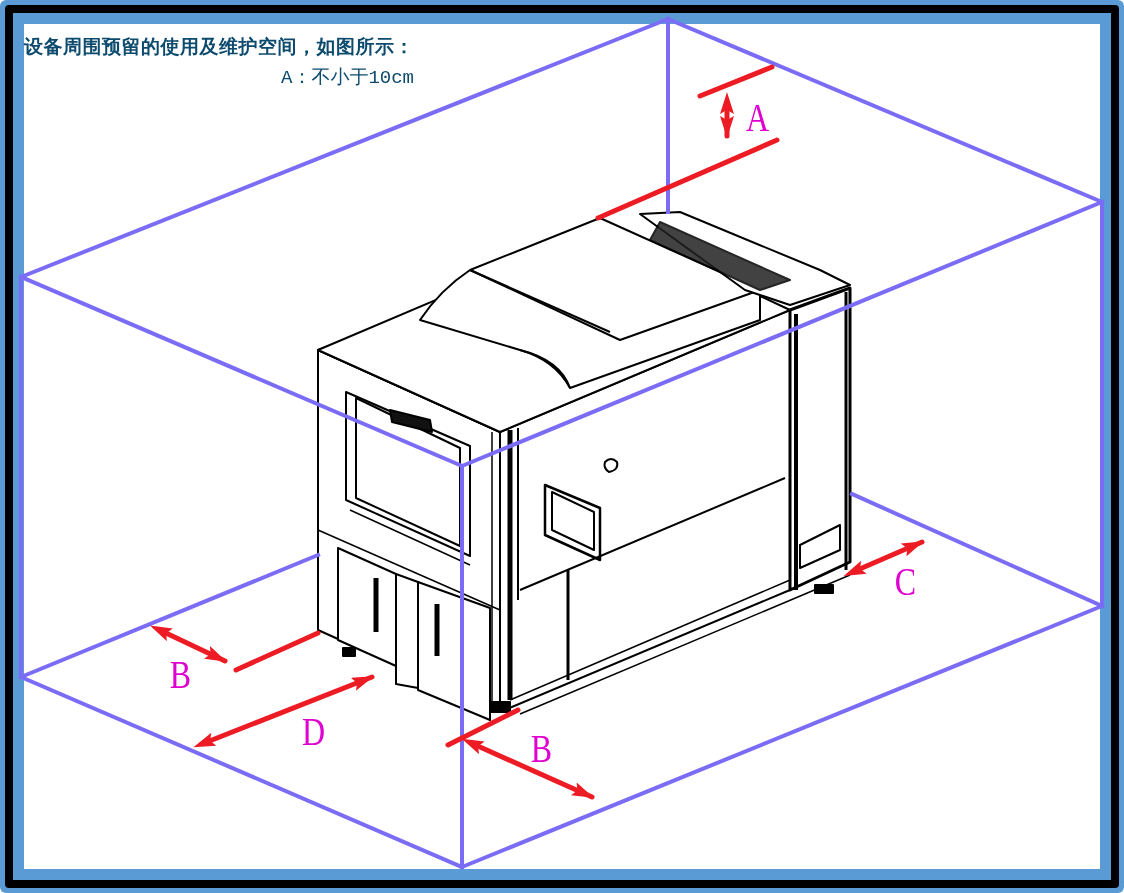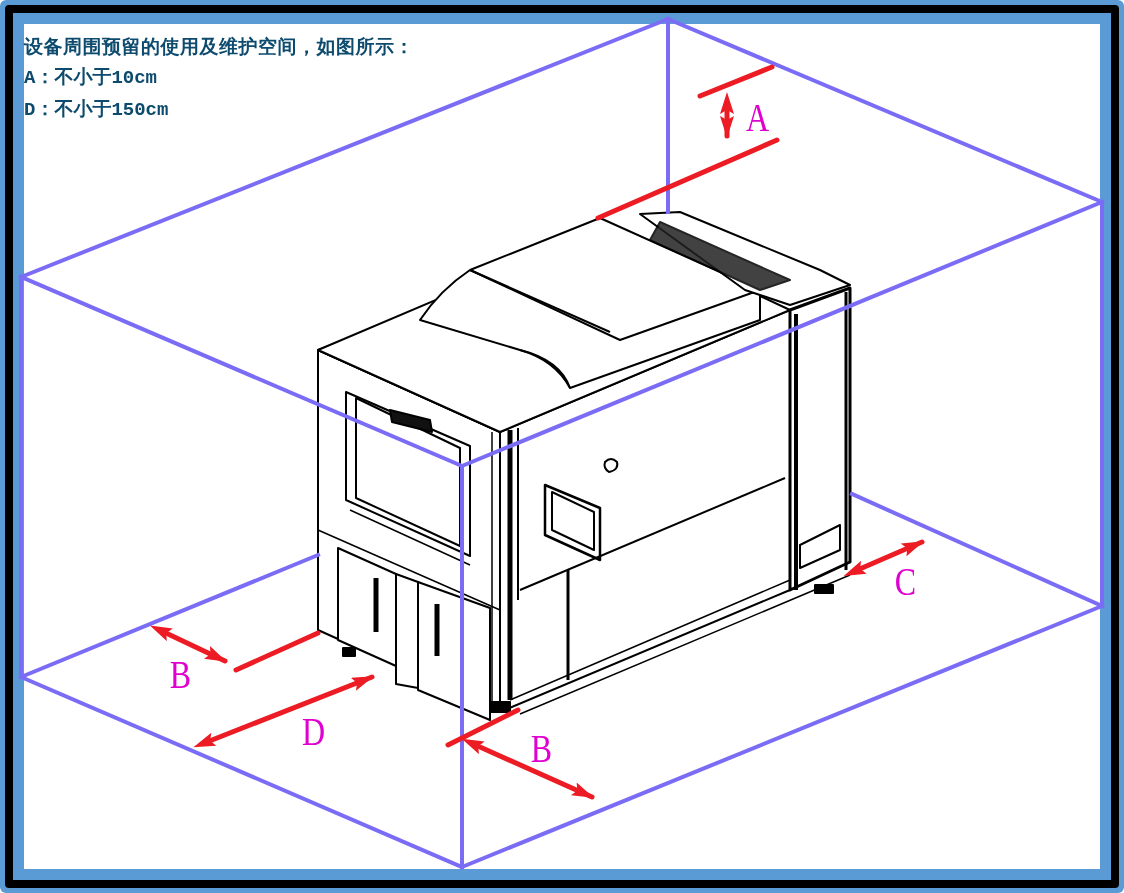--- a/index.html
+++ b/index.html
@@ -20,21 +20,21 @@
     position: absolute; left: 11px; top: 11px; right: 11px; bottom: 11px;
     background: #ffffff;
   }
   svg.diagram { position: absolute; left: 0; top: 0; width: 1124px; height: 893px; }
   .notes {
     position: absolute; left: 24px; top: 30px;
     font-family: "DejaVu Serif", "Liberation Serif", serif;
     font-size: 19px; line-height: 32px; color: #0c4a6e;
   }
   .notes .title { font-weight: bold; letter-spacing: 0.5px; }
-  .notes .req { font-family: "Liberation Mono", "DejaVu Sans Mono", monospace; font-weight: bold; }
+  .notes .req { font-family: "Liberation Mono", "DejaVu Sans Mono", monospace; font-weight: normal; text-align: right; }
   .dim-label {
     position: absolute;
     font-family: "Liberation Serif", "DejaVu Serif", serif;
     font-size: 40px; color: #e000d0; line-height: 1;
     transform: scaleX(0.8);
   }
 </style>
 </head>
 <body>
 
@@ -140,20 +140,19 @@
     <line x1="448" y1="745" x2="518" y2="710"></line>
     <line x1="480" y1="747" x2="592" y2="797" marker-start="url(#ahs)" marker-end="url(#ahl)"></line>
 
     <line x1="862" y1="568" x2="922" y2="542" marker-start="url(#ahs)" marker-end="url(#ahl)"></line>
   </g>
 </svg>
 
 <div class="notes">
   <div class="title">设备周围预留的使用及维护空间，如图所示：</div>
   <div class="req">A：不小于10cm</div>
-  <div class="req">D：不小于150cm</div>
 </div>
 
 <div class="dim-label" style="left:743px; top:98px;">A</div>
 <div class="dim-label" style="left:167px; top:655px;">B</div>
 <div class="dim-label" style="left:299px; top:712px;">D</div>
 <div class="dim-label" style="left:528px; top:729px;">B</div>
 <div class="dim-label" style="left:892px; top:562px;">C</div>
 
 </body></html>

